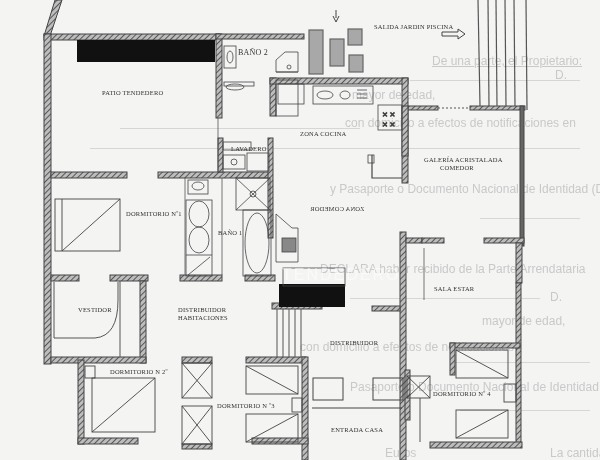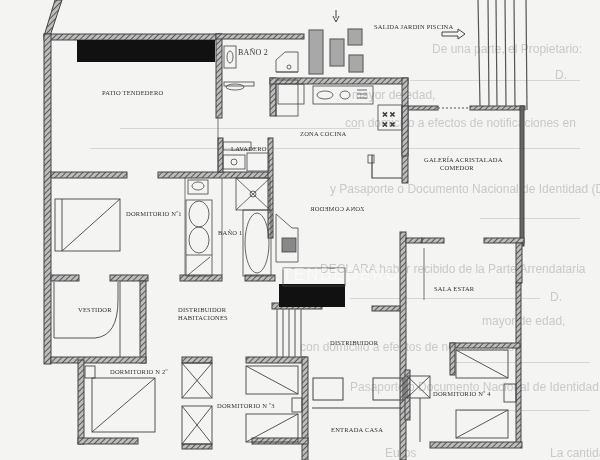--- a/index.html
+++ b/index.html
@@ -9,21 +9,21 @@
     .bg-line { position: absolute; height: 1px; background: #d6d6d6; }
     .room-label { position: absolute; font-family: "Liberation Serif", serif; font-size: 6.5px; color: #333; letter-spacing: 0.2px; white-space: nowrap; text-transform: uppercase; }
     .room-label.big { font-size: 8px; }
     .room-label.mirror { transform: scaleX(-1); }
     .watermark { position: absolute; font-family: "Liberation Sans", sans-serif; font-size: 16px; color: rgba(255,255,255,0.55); letter-spacing: 2px; }
   </style>
 </head>
 <body>
 
 <div>
-  <div class="bg-text" style="left:432px;top:42px;">De una parte, el Propietario:</div>
+  <div class="bg-text" style="left:432px;top:54px;text-decoration:underline;">De una parte, el Propietario:</div>
   <div class="bg-line" style="left:410px;top:80px;width:170px;"></div>
   <div class="bg-text" style="left:555px;top:68px;">D.</div>
   <div class="bg-text" style="left:352px;top:88px;">mayor de edad,</div>
   <div class="bg-text" style="left:345px;top:116px;">con domicilio a efectos de notificaciones en</div>
   <div class="bg-line" style="left:120px;top:128px;width:240px;"></div>
   <div class="bg-line" style="left:90px;top:148px;width:490px;"></div>
   <div class="bg-text" style="left:330px;top:182px;">y Pasaporte o Documento Nacional de Identidad (DNI)</div>
   <div class="bg-line" style="left:480px;top:218px;width:100px;"></div>
   <div class="bg-text" style="left:320px;top:262px;">DECLARA haber recibido de la Parte Arrendataria</div>
   <div class="bg-text" style="left:550px;top:290px;">D.</div>

